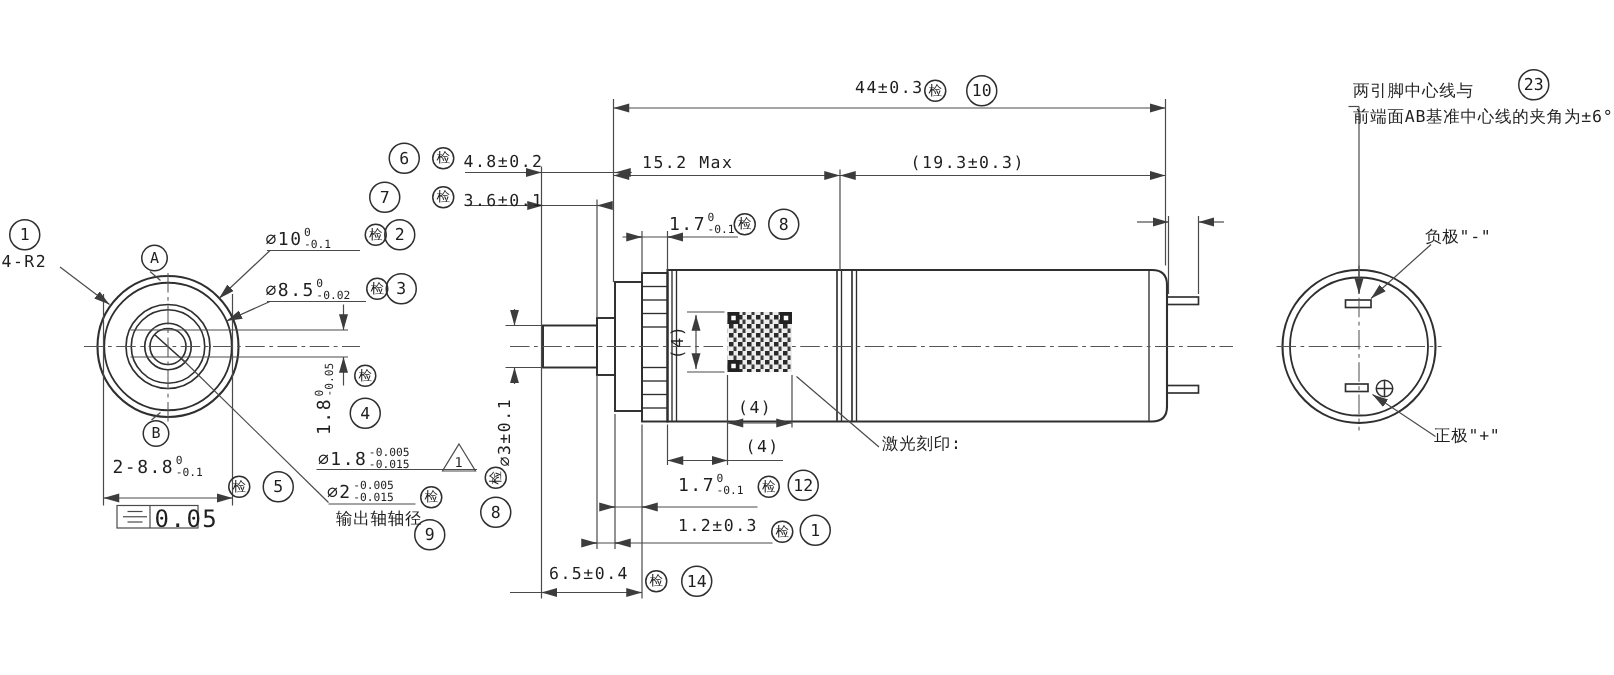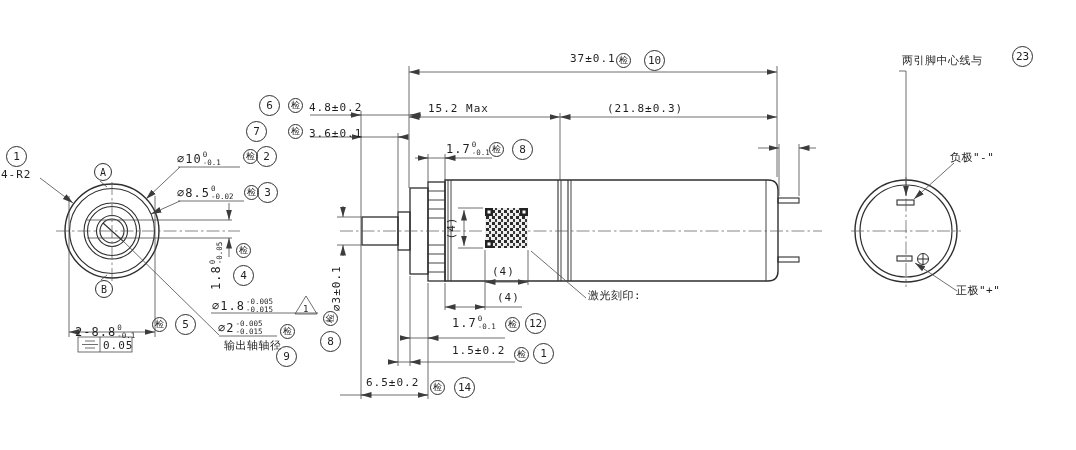--- a/index.html
+++ b/index.html
@@ -259,54 +259,55 @@
 </div>
 <div class="t flag" style="left:303px;top:302px">1</div>
 <div class="t dim" style="left:218px;top:320px">
   <span>⌀2</span>
   <span class="tol">
         <span>-0.005</span>
         <span>-0.015</span>
       </span>
 </div>
 <div class="t cjk" style="left:224px;top:339px">输出轴轴径</div>
-<div class="t dim" style="left:75px;top:324px">
+<div class="t dim" style="left:75px;top:303px">
   <span>2-8.8</span>
   <span class="tol">
         <span>0</span>
         <span>-0.1</span>
       </span>
 </div>
-<div class="t" style="left:103px;top:339px;font-size:11px">0.05</div>
+<div class="t" style="left:103px;top:339px;font-size:16px">0.05</div>
 
 <div class="t sm" style="left:309px;top:101px">4.8±0.2</div>
 <div class="t sm" style="left:309px;top:127px">3.6±0.1</div>
-<div class="t sm" style="left:570px;top:52px">37±0.1</div>
+<div class="t sm" style="left:570px;top:52px">44±0.3</div>
 <div class="t sm" style="left:428px;top:102px">15.2 Max</div>
-<div class="t sm" style="left:607px;top:102px">(21.8±0.3)</div>
+<div class="t sm" style="left:607px;top:102px">(19.3±0.3)</div>
 <div class="t dim" style="left:446px;top:141px">
   <span>1.7</span>
   <span class="tol">
         <span>0</span>
         <span>-0.1</span>
       </span>
 </div>
 <div class="t sm rot" style="left:435px;top:221px;width:34px;height:14px;text-align:center">(4)</div>
 <div class="t sm" style="left:492px;top:265px">(4)</div>
 <div class="t sm" style="left:497px;top:291px">(4)</div>
 <div class="t dim" style="left:452px;top:315px">
   <span>1.7</span>
   <span class="tol">
         <span>0</span>
         <span>-0.1</span>
       </span>
 </div>
-<div class="t sm" style="left:452px;top:344px">1.5±0.2</div>
-<div class="t sm" style="left:366px;top:376px">6.5±0.2</div>
+<div class="t sm" style="left:452px;top:344px">1.2±0.3</div>
+<div class="t sm" style="left:366px;top:376px">6.5±0.4</div>
 <div class="t sm rot" style="left:305px;top:272px;width:64px;height:14px">⌀3±0.1</div>
 <div class="t sm" style="left:813px;top:133px"></div>
 <div class="t cjk" style="left:588px;top:289px">激光刻印:</div>
 
 <div class="t cjk" style="left:902px;top:54px">两引脚中心线与</div>
+<div class="t cjk" style="left:902px;top:71px">前端面AB基准中心线的夹角为±6°</div>
 <div class="t cjk" style="left:950px;top:151px">负极"-"</div>
 <div class="t cjk" style="left:956px;top:284px">正极"+"</div>
 
 </div>
 
 </body></html>

